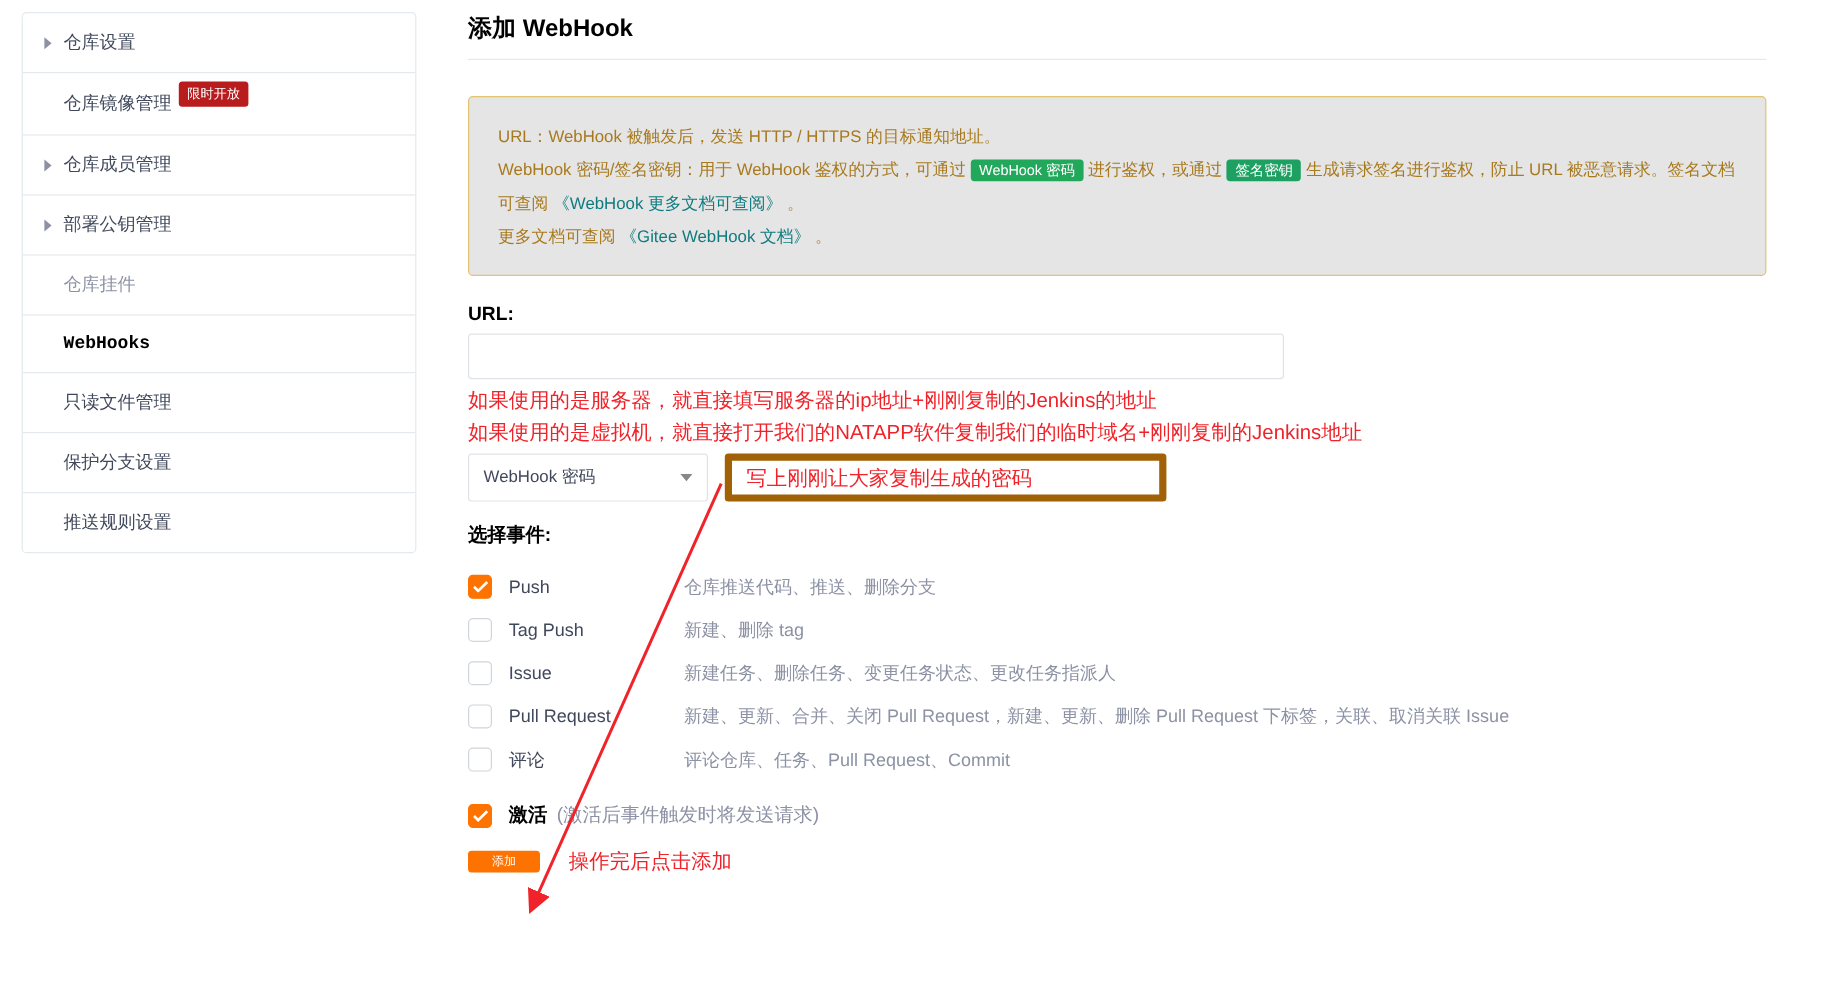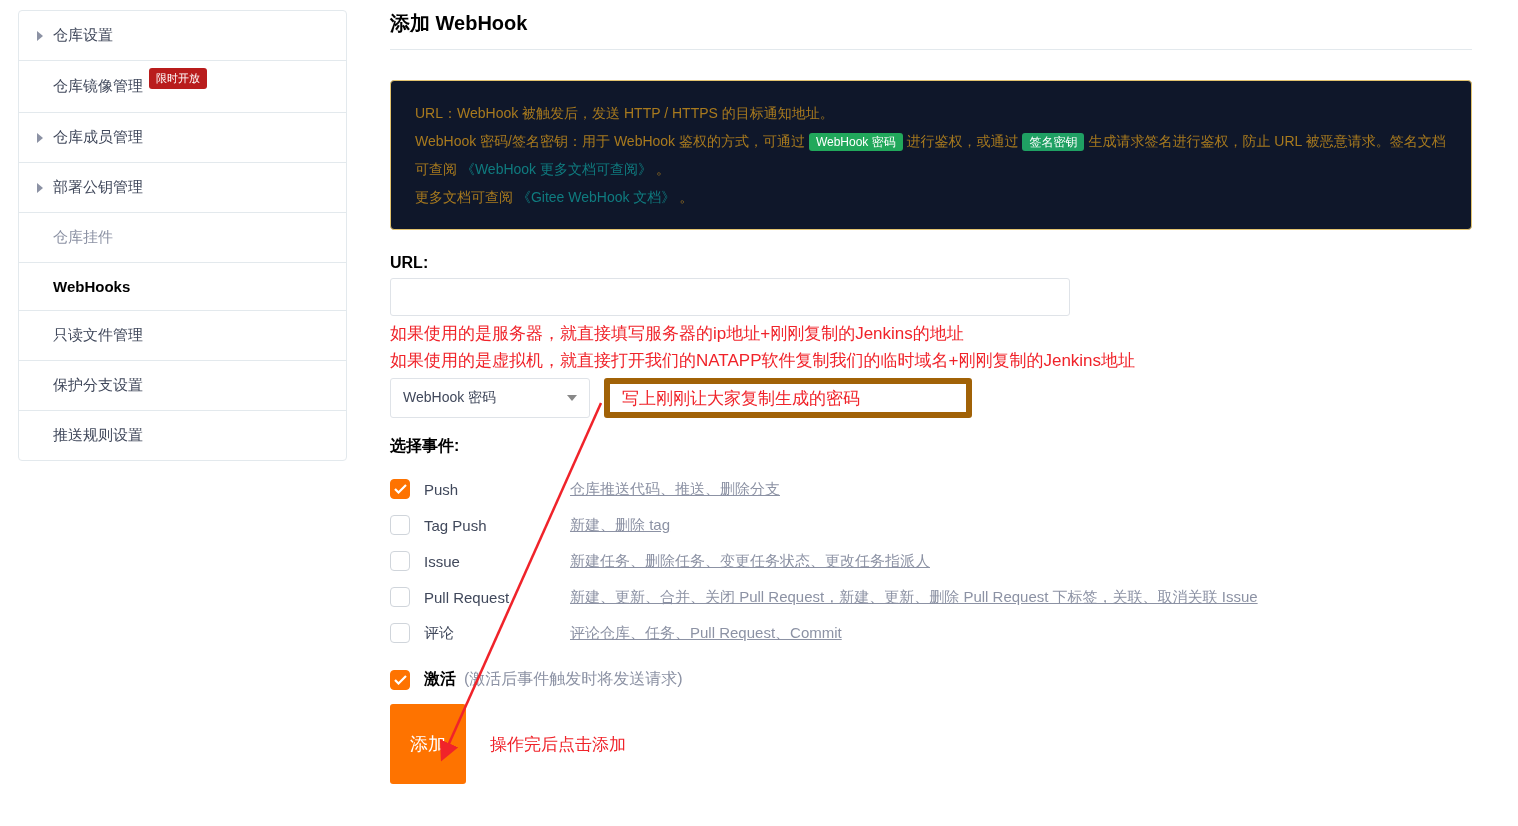--- a/index.html
+++ b/index.html
@@ -23,21 +23,21 @@
       padding: 15px 18px;
       border-top: 1px solid #e3e9ed;
       font-size: 15px;
       color: #40485b;
       cursor: pointer;
       display: flex;
       align-items: center;
     }
     .sidebar-item:first-child { border-top: none; }
     .sidebar-item.sub { padding-left: 34px; }
-    .sidebar-item.active { font-weight: 700; color: #000; }
+    .sidebar-item.active { font-weight: 700; color: #000; font-family: Liberation Mono, monospace; }
     .sidebar-item.muted { color: #8c92a4; }
     .caret {
       width: 0; height: 0;
       border-top: 5px solid transparent;
       border-bottom: 5px solid transparent;
       border-left: 6px solid #8c92a4;
       margin-right: 10px;
     }
     .badge-red {
       background: #b91c1c;
@@ -60,21 +60,21 @@
       color: #000;
       margin-bottom: 12px;
     }
     .hr {
       border: none;
       border-top: 1px solid #e3e9ed;
       margin-bottom: 30px;
     }
     .info-box {
       border: 1px solid #e2c36f;
-      background: #0f172a;
+      background: #e5e5e5;
       border-radius: 4px;
       padding: 18px 24px;
       color: #a87a1e;
       line-height: 2;
       margin-bottom: 24px;
     }
     .pill-green, .pill-teal {
       color: #fff;
       font-size: 12px;
       padding: 2px 7px;
@@ -159,21 +159,20 @@
     .chk.checked svg { display: block; }
     .chk svg { display: none; }
     .event-name {
       width: 146px;
       color: #40485b;
       font-size: 15px;
     }
     .event-desc {
       color: #8c92a4;
       font-size: 15px;
-      text-decoration: underline;
     }
     .activate-row {
       display: flex;
       align-items: center;
       margin-top: 18px;
       margin-bottom: 14px;
     }
     .activate-row .bold {
       font-weight: 700;
       color: #000;
@@ -181,22 +180,22 @@
       margin-right: 8px;
     }
     .activate-row .hint {
       color: #8c92a4;
       font-size: 16px;
     }
     .btn-primary {
       background: #fe7300;
       color: #fff;
       border: none;
-      padding: 28px 20px;
-      font-size: 18px;
+      padding: 2px 20px;
+      font-size: 10px;
       border-radius: 3px;
       cursor: pointer;
     }
     .submit-row { display: flex; align-items: center; gap: 24px; }
     .arrow-svg {
       position: absolute;
       pointer-events: none;
     }
   </style>
 </head>

